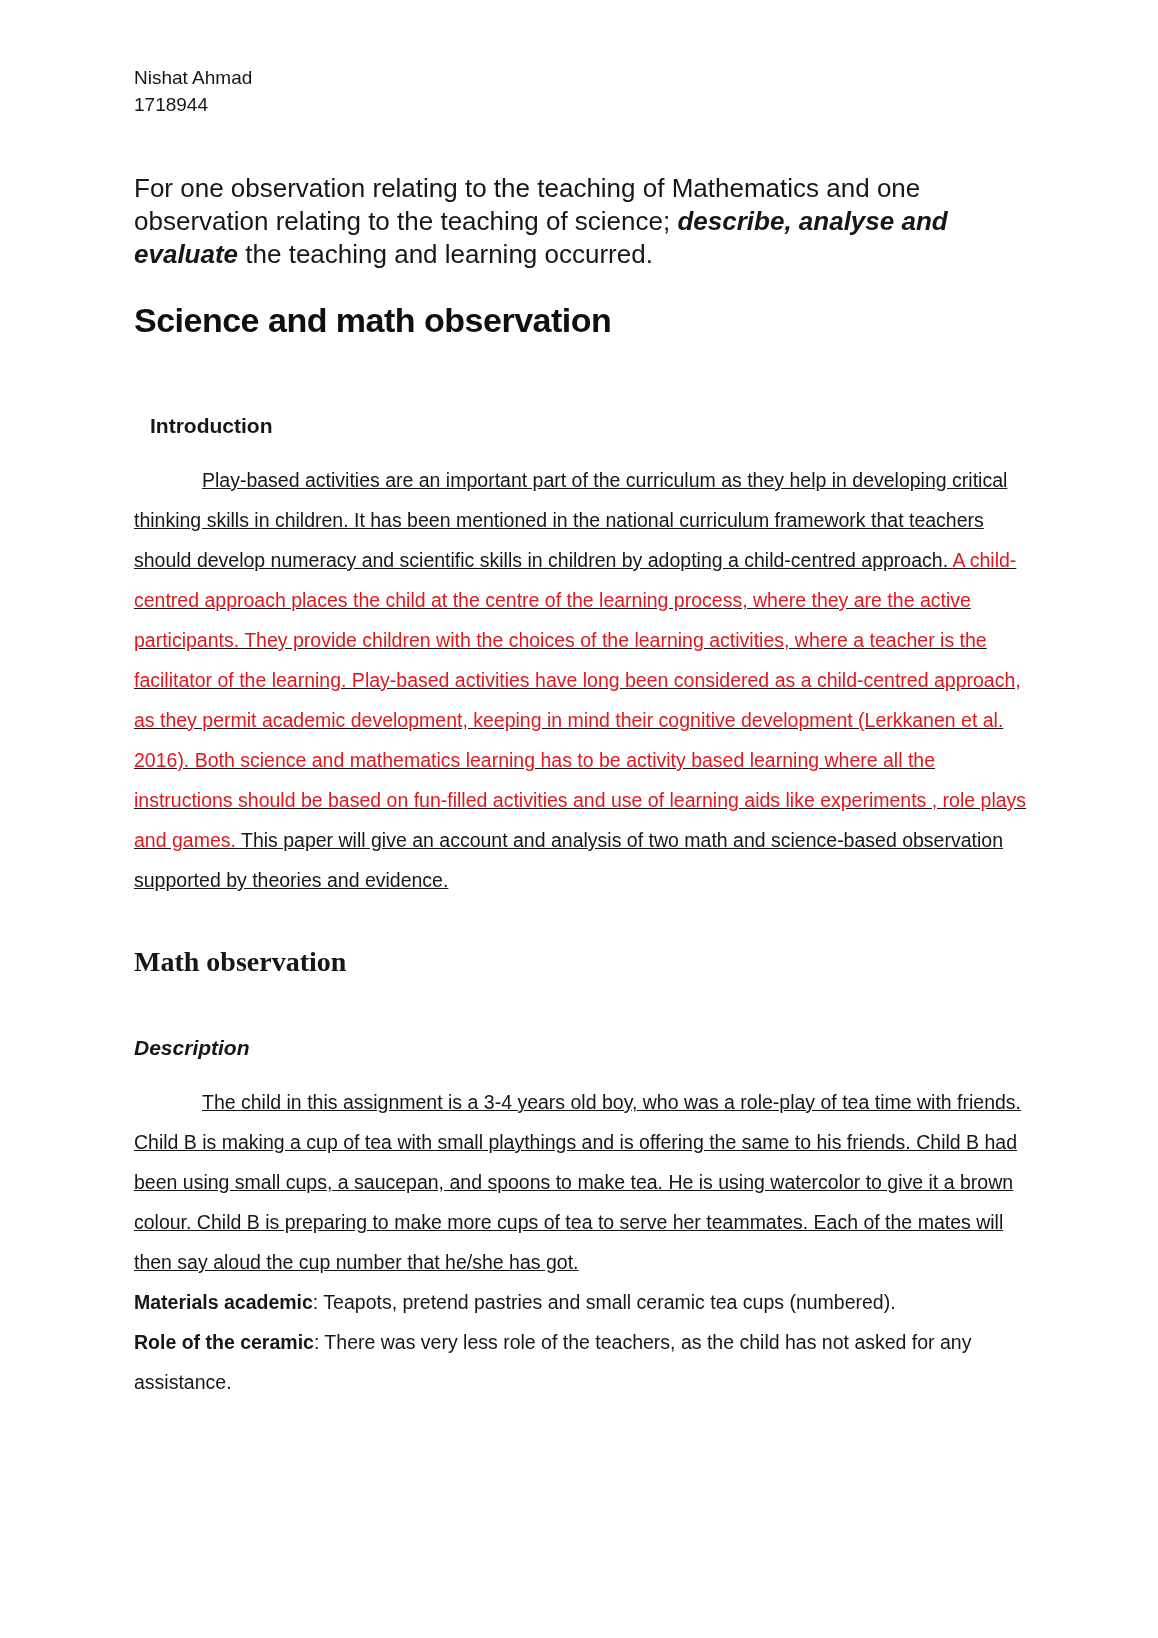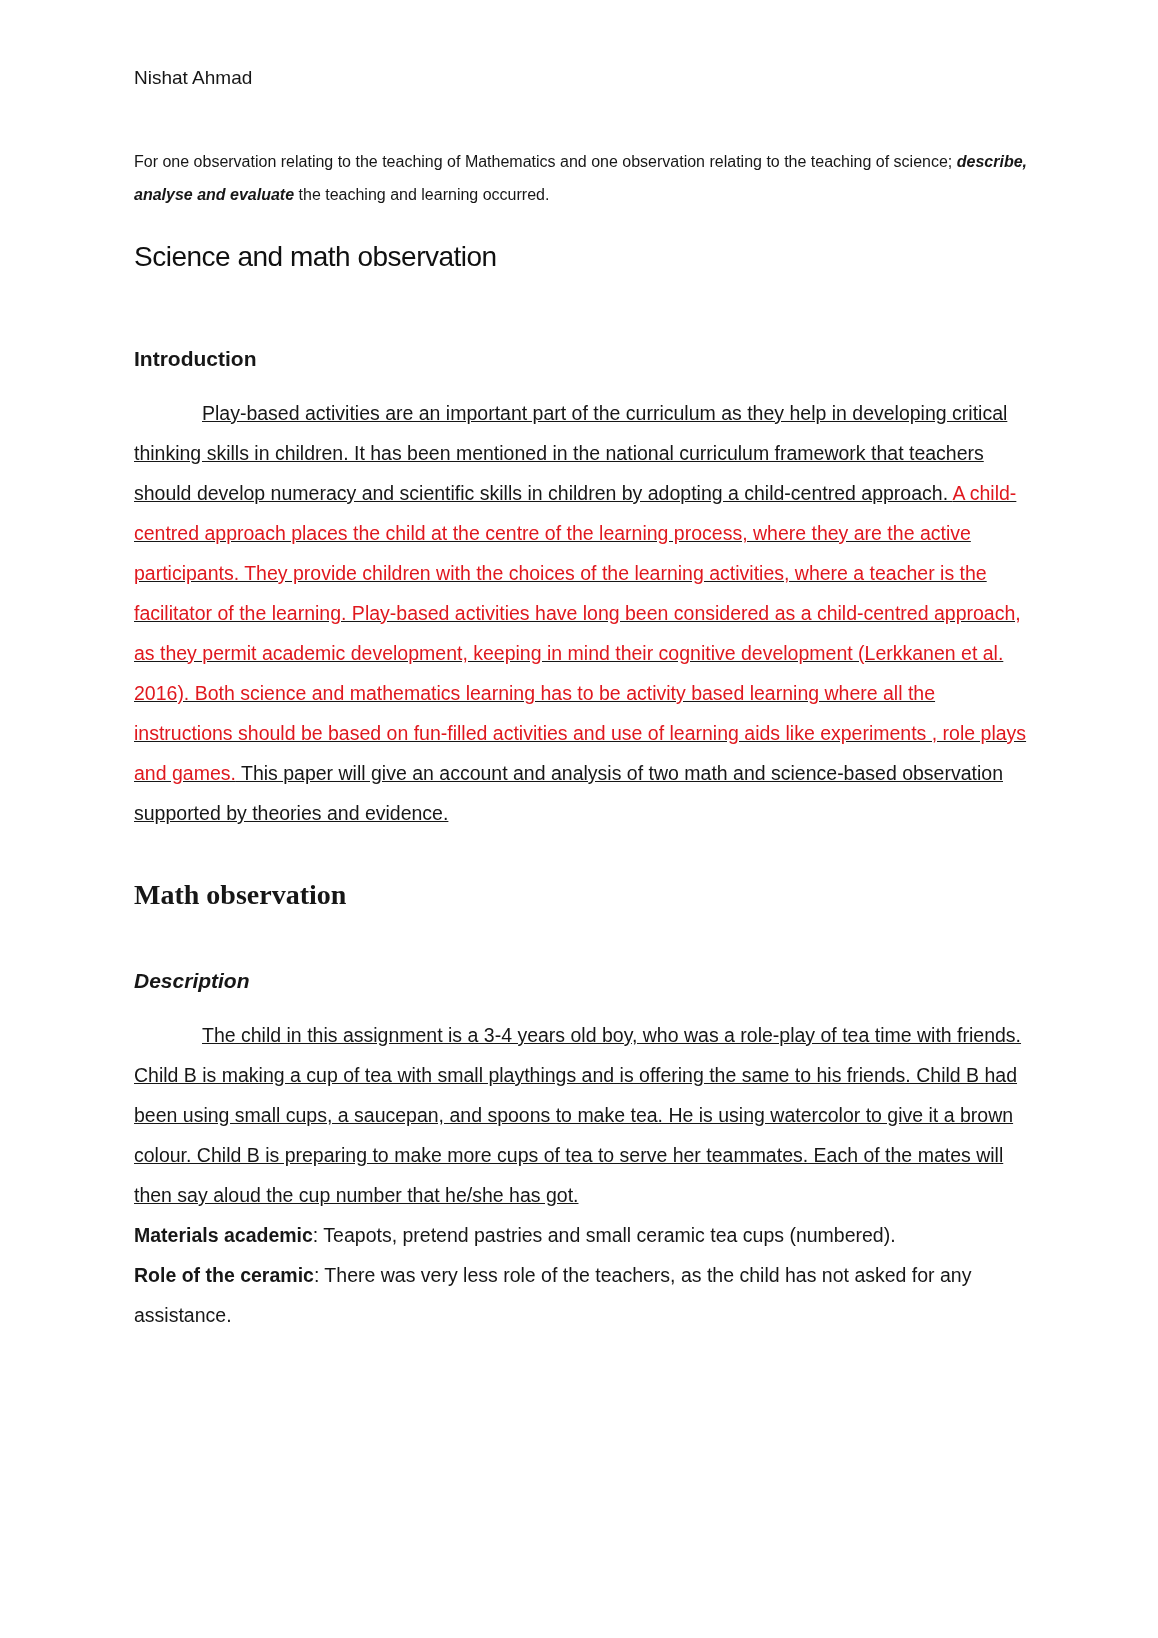--- a/index.html
+++ b/index.html
@@ -21,35 +21,36 @@
     top: 0;
     width: 895px;
   }
   .author-block {
     padding-top: 64px;
     font-size: 19px;
     line-height: 27px;
   }
   .brief-para {
     margin-top: 54px;
-    font-size: 16px;
+    font-size: 26px;
     line-height: 33px;
   }
   .brief-para + .brief-para { margin-top: 21px; }
   .page-title {
     margin-top: 30px;
-    font-size: 28px;
-    font-weight: 400;
+    font-size: 34px;
+    font-weight: 700;
     letter-spacing: -0.5px;
     color: #101010;
   }
   .section-heading {
     margin-top: 74px;
     font-size: 21px;
     font-weight: 700;
+    margin-left: 16px;
   }
   .flow-para {
     margin-top: 22px;
     font-size: 19.5px;
     line-height: 40px;
   }
   .indent-first { text-indent: 68px; text-decoration: underline; }
   .serif-heading {
     margin-top: 46px;
     font-family: "Liberation Serif", "DejaVu Serif", serif;
@@ -71,20 +72,21 @@
   .seg-red { color: var(--emphasis-red); }
 </style>
 </head>
 <body>
 
 <div class="page">
   <div class="content">
 
     <div class="author-block">
       <div>Nishat Ahmad</div>
+      <div>1718944</div>
     </div>
 
     <p class="brief-para"><span>For one observation relating to the teaching of Mathematics and one observation relating to the teaching of science; </span><span class="seg-bi">describe, analyse and evaluate</span><span> the teaching and learning occurred.</span></p>
 
     <h1 class="page-title">Science and math observation</h1>
 
     <h2 class="section-heading">Introduction</h2>
     <p class="flow-para indent-first"><span>Play-based activities are an important part of the curriculum as they help in developing critical thinking skills in children. It has been mentioned in the national curriculum framework that teachers should develop numeracy and scientific skills in children by adopting a child-centred approach. </span><span class="seg-red">A child-centred approach places the child at the centre of the learning process, where they are the active participants. They provide children with the choices of the learning activities, where a teacher is the facilitator of the learning. Play-based activities have long been considered as a child-centred approach, as they permit academic development, keeping in mind their cognitive development (Lerkkanen et al. 2016). Both science and mathematics learning has to be activity based learning where all the instructions should be based on fun-filled activities  and use of learning aids like experiments , role plays and games.</span><span>  This paper will give an account and analysis of two math and science-based observation supported by theories and evidence.</span></p>
 
     <h2 class="serif-heading">Math observation</h2>

